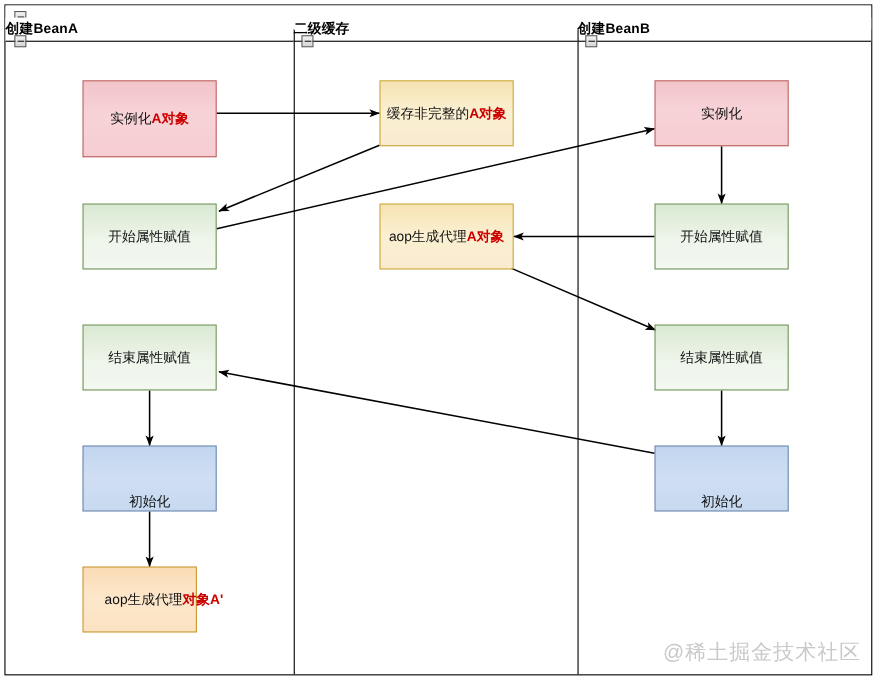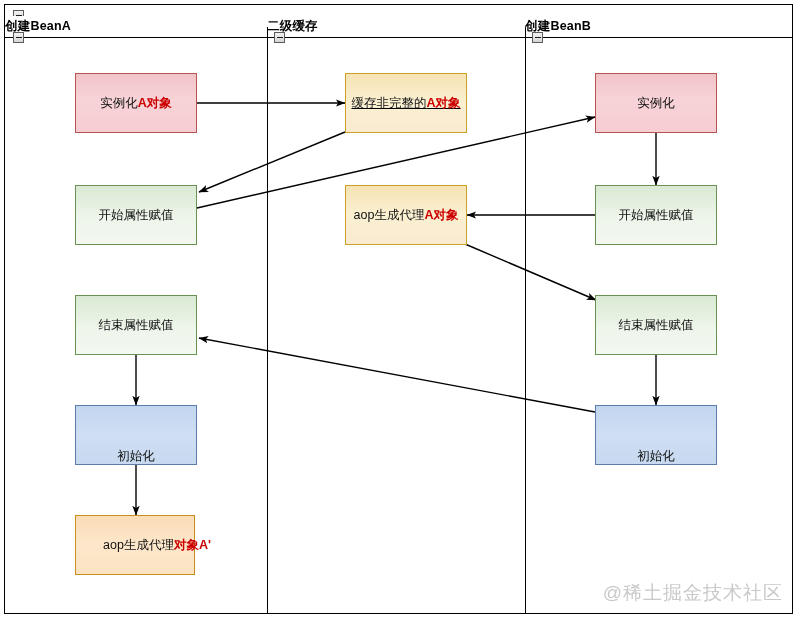--- a/index.html
+++ b/index.html
@@ -200,41 +200,41 @@
       <path d="M656,355 L656,405"></path>
 
       <path d="M595,412 L199,338"></path>
 
       <path d="M136,355 L136,405"></path>
 
       <path d="M136,465 L136,515"></path>
     </g>
   </svg>
 
-  <div class="node n-red" style="left:75px; top:73px; width:122px; height:60px;">
+  <div class="node n-red" style="left:75px; top:73px; width:122px; height:70px;">
     <span class="txt"><span class="blk">实例化</span><span class="red">A对象</span></span>
   </div>
 
   <div class="node n-green" style="left:75px; top:185px; width:122px; height:60px;">
     <span class="txt"><span class="blk">开始属性赋值</span></span>
   </div>
 
   <div class="node n-green" style="left:75px; top:295px; width:122px; height:60px;">
     <span class="txt"><span class="blk">结束属性赋值</span></span>
   </div>
 
   <div class="node n-blue" style="left:75px; top:405px; width:122px; height:60px;">
     <span class="txt"><span class="blk">初始化</span></span>
   </div>
 
-  <div class="node n-orange" style="left:75px; top:515px; width:120px; height:60px;padding-left:44px;">
+  <div class="node n-orange" style="left:75px; top:515px; width:104px; height:60px;padding-left:44px;">
     <span class="txt"><span class="blk">aop生成代理</span><span class="red">对象A'</span></span>
   </div>
 
-  <div class="node n-yellow" style="left:345px; top:73px; width:122px; height:60px;text-decoration:underline;">
+  <div class="node n-yellow" style="left:345px; top:73px; width:122px; height:60px;">
     <span class="txt"><span class="blk">缓存非完整的</span><span class="red">A对象</span></span>
   </div>
 
   <div class="node n-yellow" style="left:345px; top:185px; width:122px; height:60px;">
     <span class="txt"><span class="blk">aop生成代理</span><span class="red">A对象</span></span>
   </div>
 
   <div class="node n-red" style="left:595px; top:73px; width:122px; height:60px;">
     <span class="txt"><span class="blk">实例化</span></span>
   </div>

